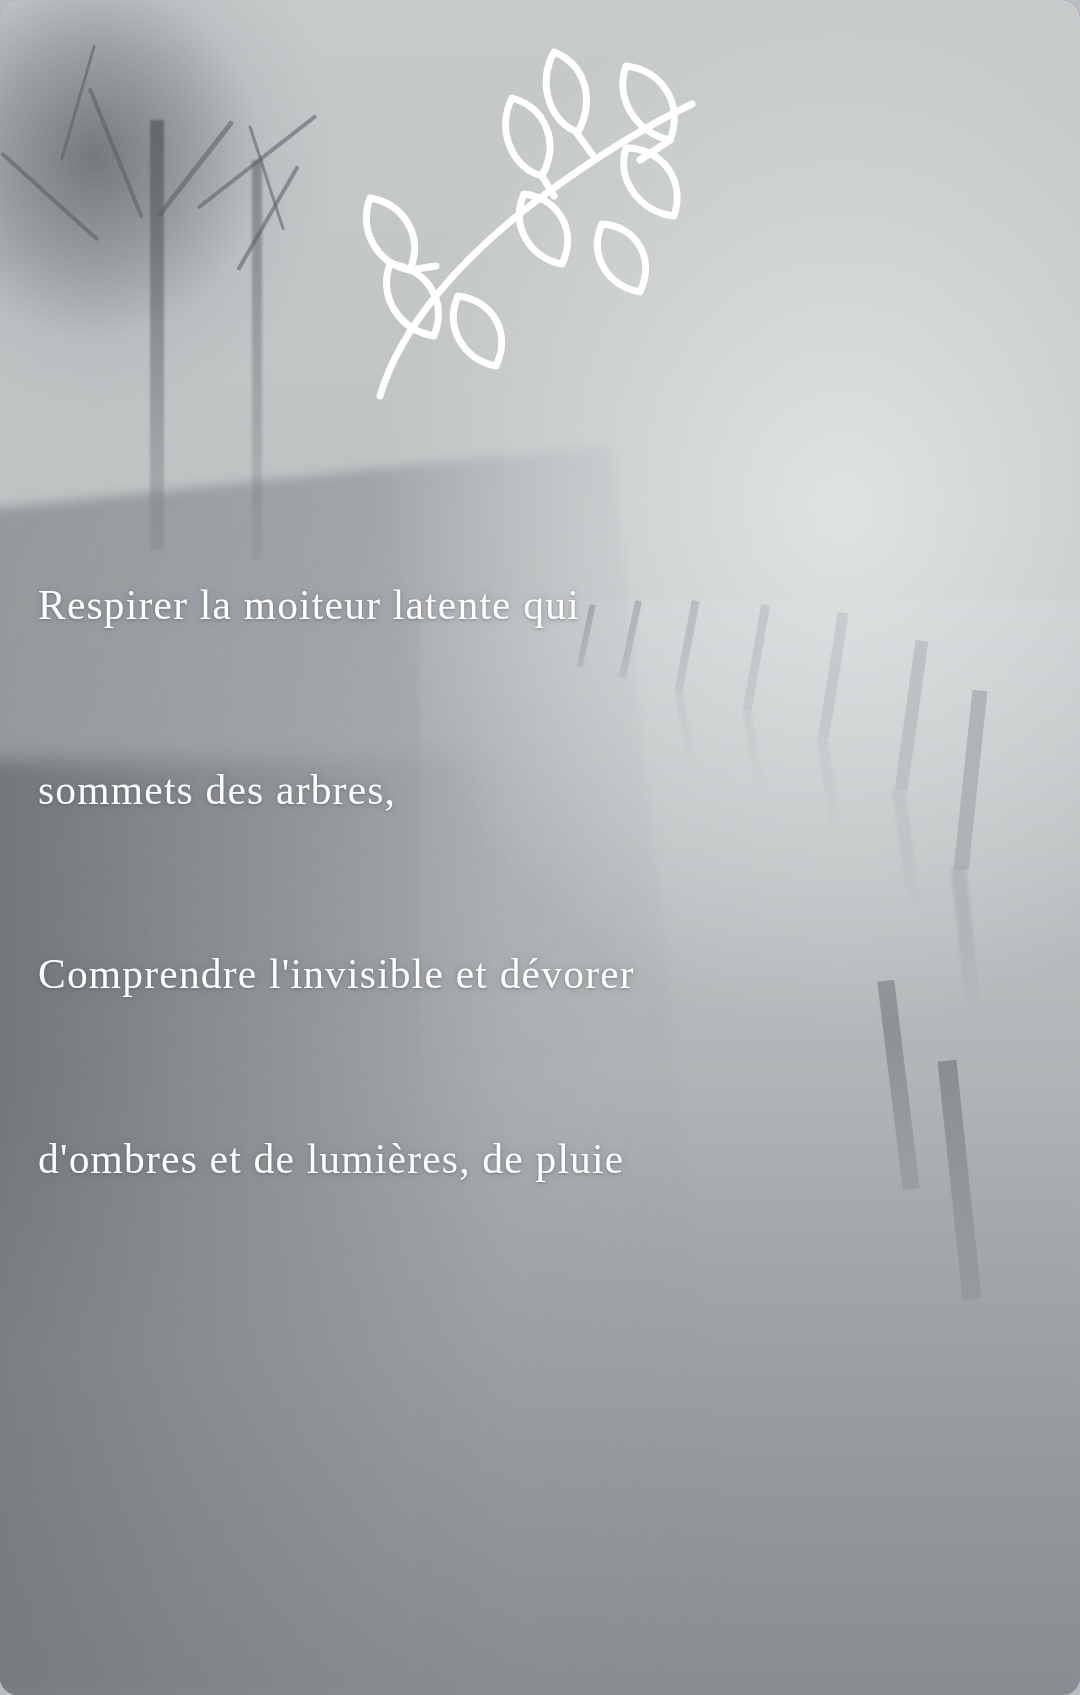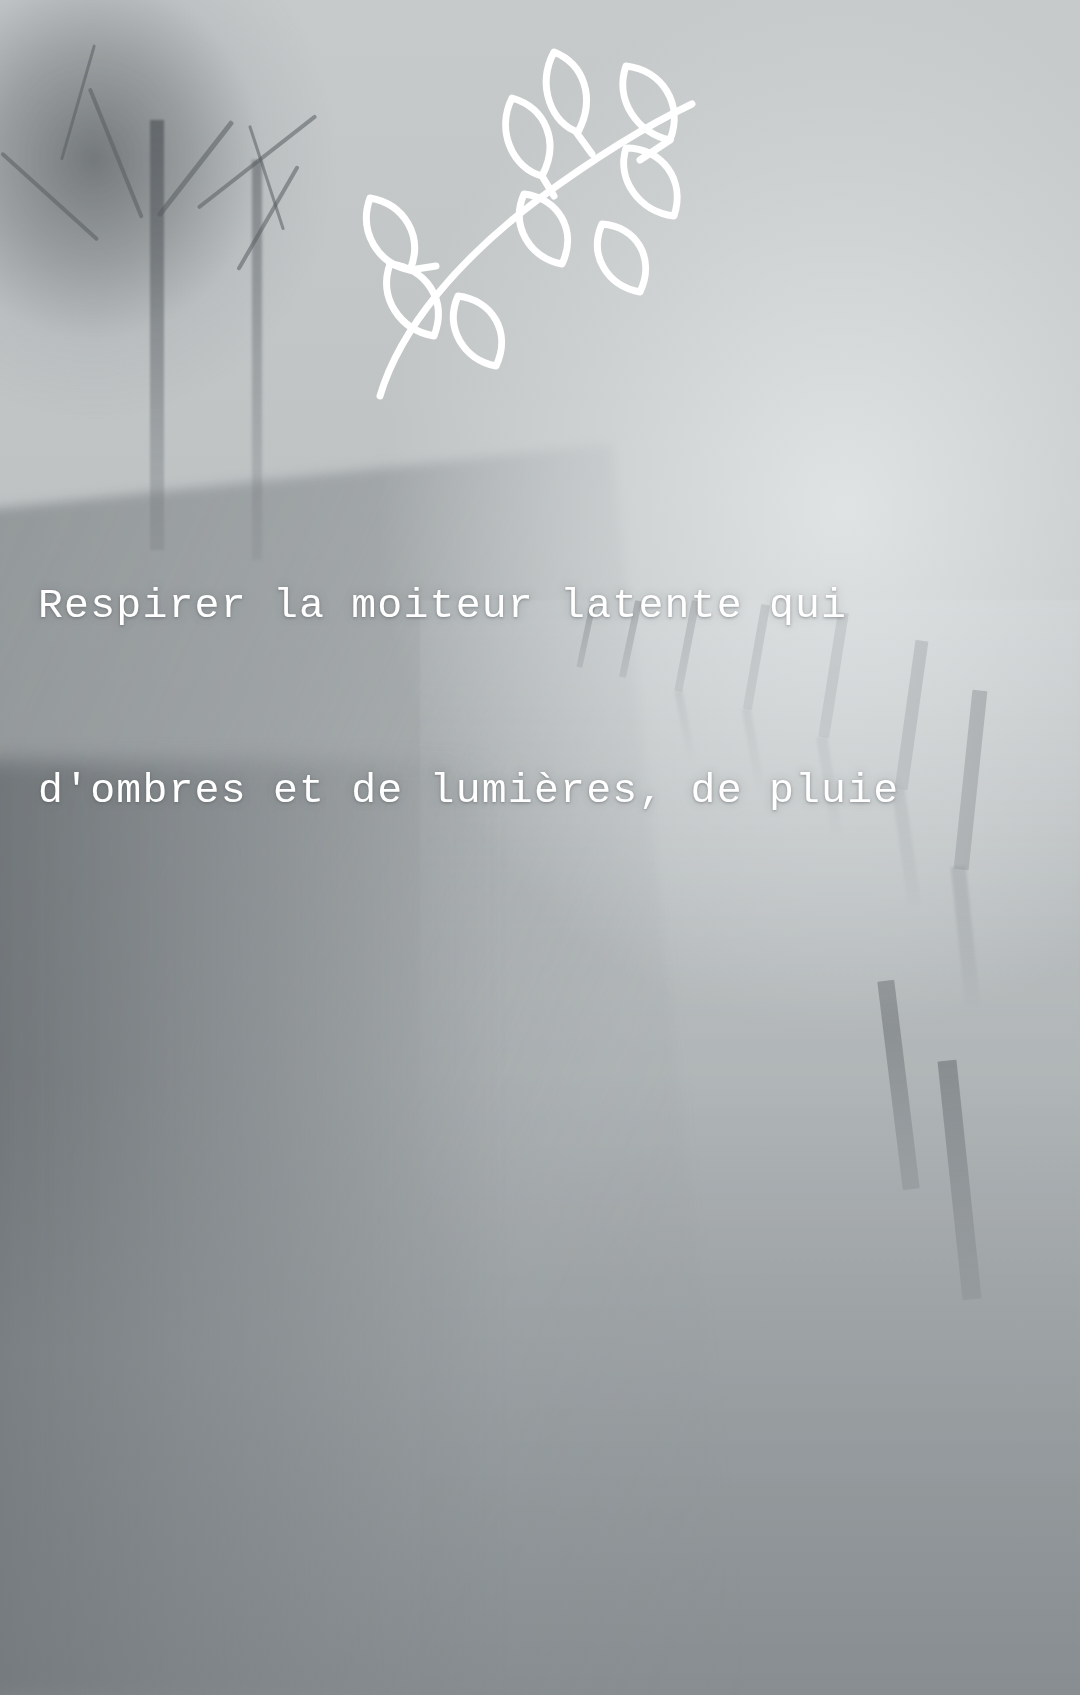--- a/index.html
+++ b/index.html
@@ -6,21 +6,22 @@
     margin: 0;
     padding: 0;
     background: #b9bcbd;
   }
   #page {
     position: relative;
     width: 1080px;
     height: 1695px;
     overflow: hidden;
     background: #8b5cf6;
-    font-family: Liberation Mono, monospace;
+    font-family: Liberation Serif, serif;
+    border-radius: 18px;
   }
 
   
   .photo {
     position: absolute;
     inset: 0;
     background:
       
       linear-gradient(to bottom,
         #c7cacb 0%,
@@ -223,20 +224,22 @@
 
       <path d="M236 104 L 252 126"></path>
       <path d="M330 112 L 300 132"></path>
       <path d="M202 148 L 214 168"></path>
       <path d="M70 242 L 96 238"></path>
     </svg>
   </div>
 
   <div class="poem">
     <span class="line">Respirer la moiteur latente qui</span>
+    <span class="line">sommets des arbres,</span>
+    <span class="line">Comprendre l'invisible et dévorer</span>
     <span class="line">d'ombres et de lumières, de pluie</span>
     
     
     
     
     
     
     
     
     

